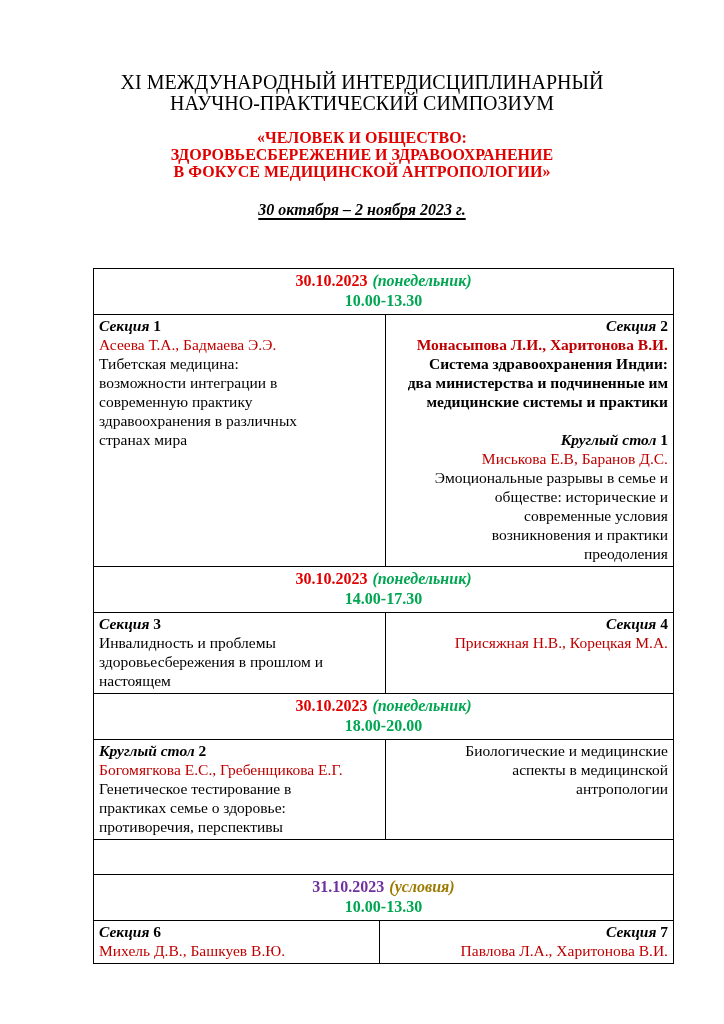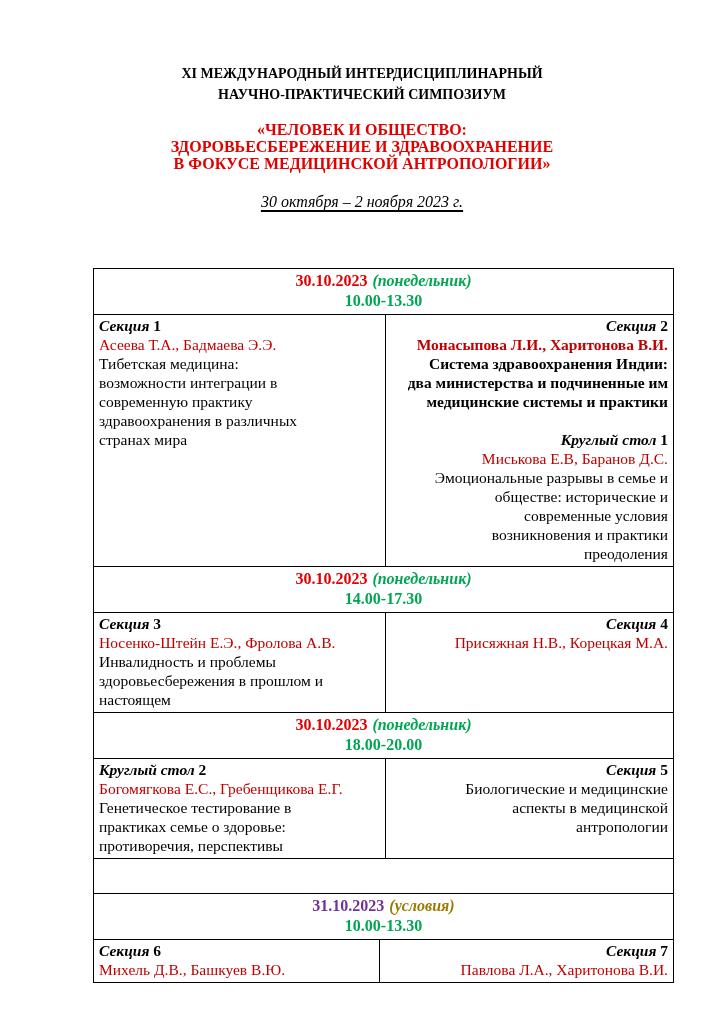--- a/index.html
+++ b/index.html
@@ -14,35 +14,36 @@
     width: 724px;
     height: 1024px;
     background: #fff;
     overflow: hidden;
   }
   .doc-header {
     padding-top: 64px;
     text-align: center;
   }
   .sym-title {
-    font-weight: bold;
-    font-size: 14px;
+    font-weight: normal;
+    font-size: 20px;
     line-height: 20.5px;
+    margin-top: 8px;
   }
   .theme {
     margin-top: 16px;
     font-weight: bold;
     font-size: 16px;
     line-height: 17px;
     color: var(--red, #e00000);
     white-space: pre-line;
   }
   .dates-wrap { margin-top: 21px; }
   .dates {
-    font-weight: normal;
+    font-weight: bold;
     font-style: italic;
     font-size: 16px;
     text-decoration: underline;
     text-decoration-thickness: 1.5px;
     text-underline-offset: 3px;
   }
   .ptable {
     position: absolute;
     left: 93px;
     top: 268px;
@@ -136,21 +137,20 @@
     </div>
 
     <div class="time-row">
       <div><span class="d-red">30.10.2023</span><span class="wk-green">(понедельник)</span></div>
       <div class="time-line">14.00-17.30</div>
     </div>
 
     <div class="sections-row">
       <div class="cell cell-left">
         <div class="sess"><span class="w">Секция</span> <span class="n">3</span></div>
-        <div class="names">Носенко-Штейн Е.Э., Фролова А.В.</div>
         <div class="topic">Инвалидность и проблемы
 здоровьесбережения в прошлом и
 настоящем</div>
       </div>
       <div class="cell cell-right">
         <div class="sess"><span class="w">Секция</span> <span class="n">4</span></div>
         <div class="names">Присяжная Н.В., Корецкая М.А.</div>
       </div>
     </div>
 
@@ -161,21 +161,20 @@
 
     <div class="sections-row">
       <div class="cell cell-left">
         <div class="sess"><span class="w">Круглый стол</span> <span class="n">2</span></div>
         <div class="names">Богомягкова Е.С., Гребенщикова Е.Г.</div>
         <div class="topic">Генетическое тестирование в
 практиках семье о здоровье:
 противоречия, перспективы</div>
       </div>
       <div class="cell cell-right">
-        <div class="sess"><span class="w">Секция</span> <span class="n">5</span></div>
         <div class="topic">Биологические и медицинские
 аспекты в медицинской
 антропологии</div>
       </div>
     </div>
 
     <div class="empty-row"></div>
 
     <div class="time-row">
       <div><span class="d-purple">31.10.2023</span><span class="wk-gold">(условия)</span></div>

